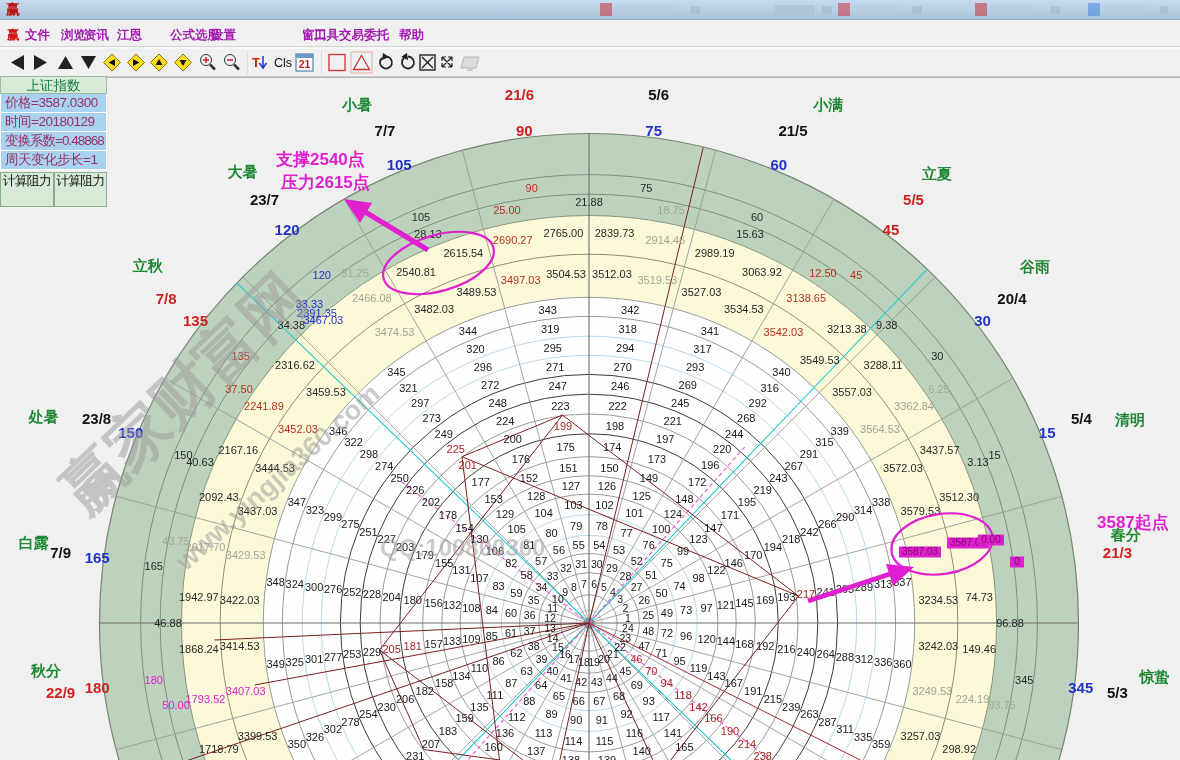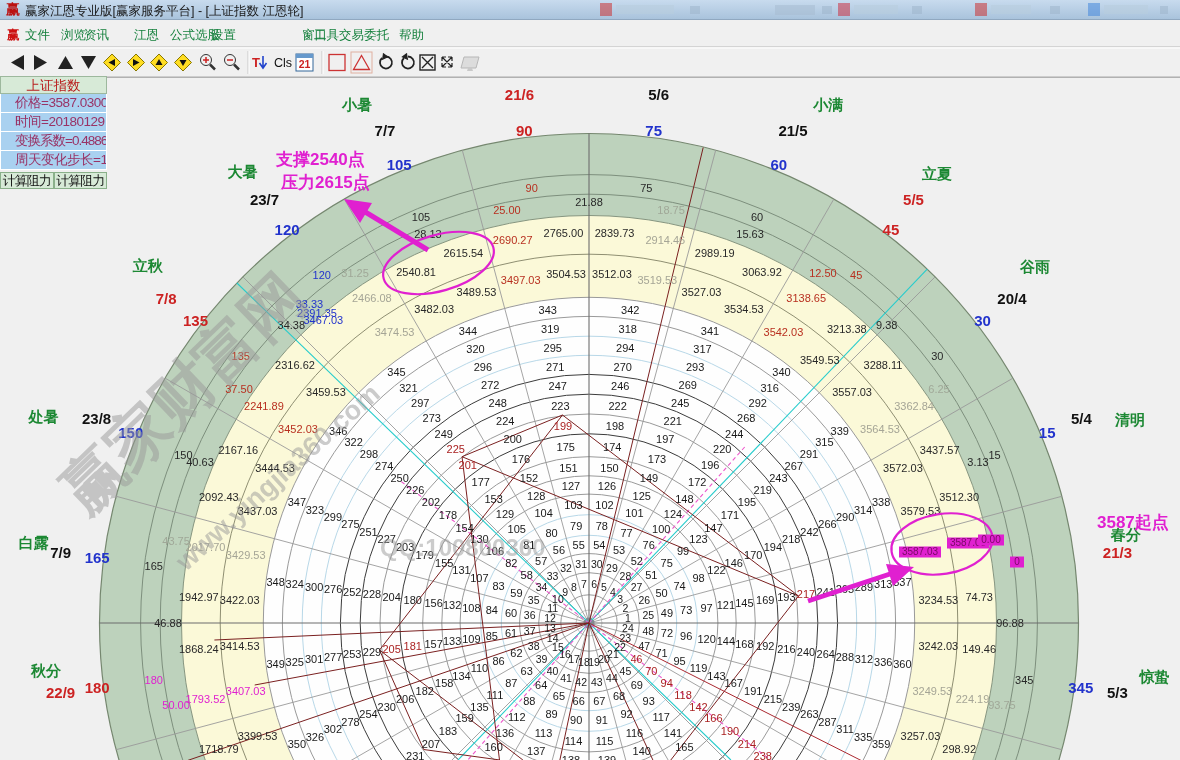--- a/index.html
+++ b/index.html
@@ -1,31 +1,30 @@
 <!DOCTYPE html>
 <html><head><meta charset="utf-8">
 <style>
 *{margin:0;padding:0;box-sizing:border-box;}
 body{width:1180px;height:760px;overflow:hidden;font-family:"Liberation Sans",sans-serif;background:#f0f0f0;position:relative;}
 .titlebar{position:absolute;left:0;top:0;width:1180px;height:20px;background:linear-gradient(#c8dbee,#a9c3dc);border-bottom:1px solid #90a8c0;}
 .titlebar .ticon{position:absolute;left:5px;top:2px;width:16px;height:15px;color:#bb1111;font-weight:bold;font-size:14px;line-height:15px;text-align:center;}
 .titlebar .ttext{position:absolute;left:25px;top:3px;font-size:12.5px;color:#1a1a1a;}
 .menubar{position:absolute;left:0;top:20px;width:1180px;height:27px;background:#f0f0f0;border-bottom:1px solid #d4d4d4;}
-.menubar span{position:absolute;top:7px;font-size:12.5px;color:#15803d;}
+.menubar span{position:absolute;top:7px;font-size:12.5px;color:#a21caf;font-weight:bold;}
 .toolbar{position:absolute;left:0;top:47px;width:1180px;height:31px;background:#f0f0f0;border-bottom:1px solid #b8b8b8;}
 .panel{position:absolute;left:0;top:76px;width:107px;z-index:5;font-size:13.5px;}
-.panel .hd{background:#d7ead7;border:1px solid #9db89d;color:#b91c1c;text-align:center;height:18px;line-height:17px;}
-.panel .row{background:#a9d1f0;border:1px solid #ffffff;border-top:none;color:#993366;height:19px;line-height:18px;padding-left:14px;letter-spacing:-0.5px;white-space:nowrap;overflow:hidden;}
-.panel .btns{display:flex;height:17px;margin-top:2px;}
+.panel .hd{background:#d7ead7;border:1px solid #9db89d;color:#15803d;text-align:center;height:18px;line-height:17px;}
+.panel .row{background:#a9d1f0;border:1px solid #ffffff;border-top:none;color:#993366;height:19px;line-height:18px;padding-left:4px;letter-spacing:-0.5px;white-space:nowrap;overflow:hidden;}
+.panel .btns{display:flex;height:35px;margin-top:2px;}
 .panel .btns div{background:#d7ead7;border:1px solid #8ab08a;color:#111;flex:1;text-align:center;line-height:15px;letter-spacing:-1px;font-size:13px;}
 </style></head>
 <body>
 <div class="titlebar">
  <div class="ticon">赢</div>
- <div class="ttext">赢家江恩专业版[赢家服务平台] - [上证指数 江恩轮]</div>
  <div style="position:absolute;left:560px;top:2px;width:610px;height:16px;opacity:0.55;">
   <div style="position:absolute;left:40px;top:1px;width:12px;height:13px;background:#cc3333;"></div>
   <div style="position:absolute;left:56px;top:3px;width:58px;height:9px;background:#b9cede;"></div>
   <div style="position:absolute;left:130px;top:4px;width:10px;height:8px;background:#9fb6cc;"></div>
   <div style="position:absolute;left:215px;top:3px;width:40px;height:10px;background:#a8bdd2;"></div>
   <div style="position:absolute;left:262px;top:4px;width:10px;height:8px;background:#9fb6cc;"></div>
   <div style="position:absolute;left:278px;top:1px;width:12px;height:13px;background:#cc3344;"></div>
   <div style="position:absolute;left:294px;top:3px;width:44px;height:9px;background:#b9cede;"></div>
   <div style="position:absolute;left:352px;top:4px;width:10px;height:8px;background:#9fb6cc;"></div>
   <div style="position:absolute;left:415px;top:1px;width:12px;height:13px;background:#cc3333;"></div>
@@ -34,21 +33,21 @@
   <div style="position:absolute;left:528px;top:1px;width:12px;height:13px;background:#4488dd;"></div>
   <div style="position:absolute;left:544px;top:3px;width:44px;height:9px;background:#b9cede;"></div>
   <div style="position:absolute;left:600px;top:4px;width:8px;height:8px;background:#9fb6cc;"></div>
  </div>
 </div>
 <div class="menubar">
  <span style="left:7px;color:#cc1111;font-weight:bold;">赢</span>
  <span style="left:25px;">文件</span>
     <span style="left:61px;text-align:right;">浏览</span>
     <span style="left:84px;">资讯</span>
- <span style="left:134px;">江恩</span>
+ <span style="left:117px;">江恩</span>
     <span style="left:170px;">公式选股</span>
     <span style="left:211px;">设置</span>
  <span style="left:267px;margin-left:47px;">工具</span>
     <span style="left:302px;">窗口</span>
     <span style="left:339px;">交易委托</span>
  <span style="left:399px;text-align:right;">帮助</span>
 </div>
 <div class="toolbar">
 <svg width="1180" height="31">
  <line x1="0" y1="1" x2="1180" y2="1" stroke="#ffffff" stroke-width="1"></line>

